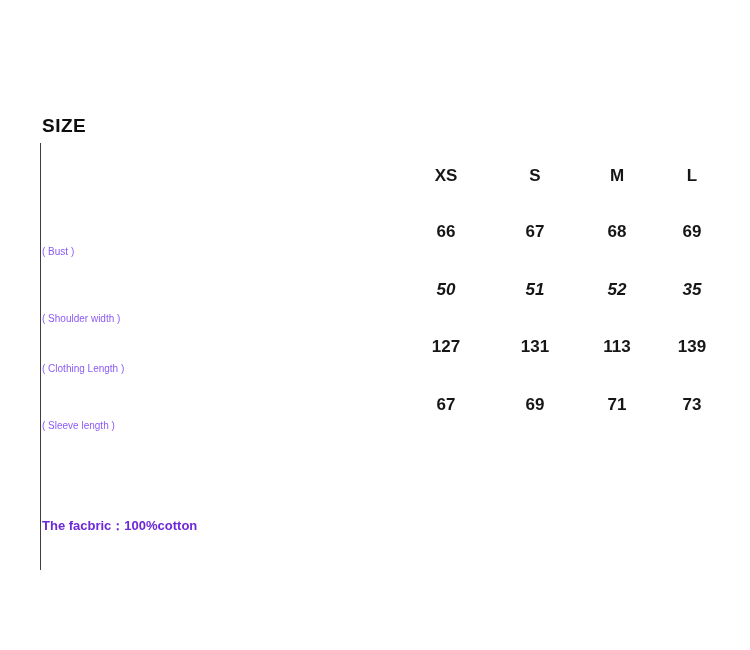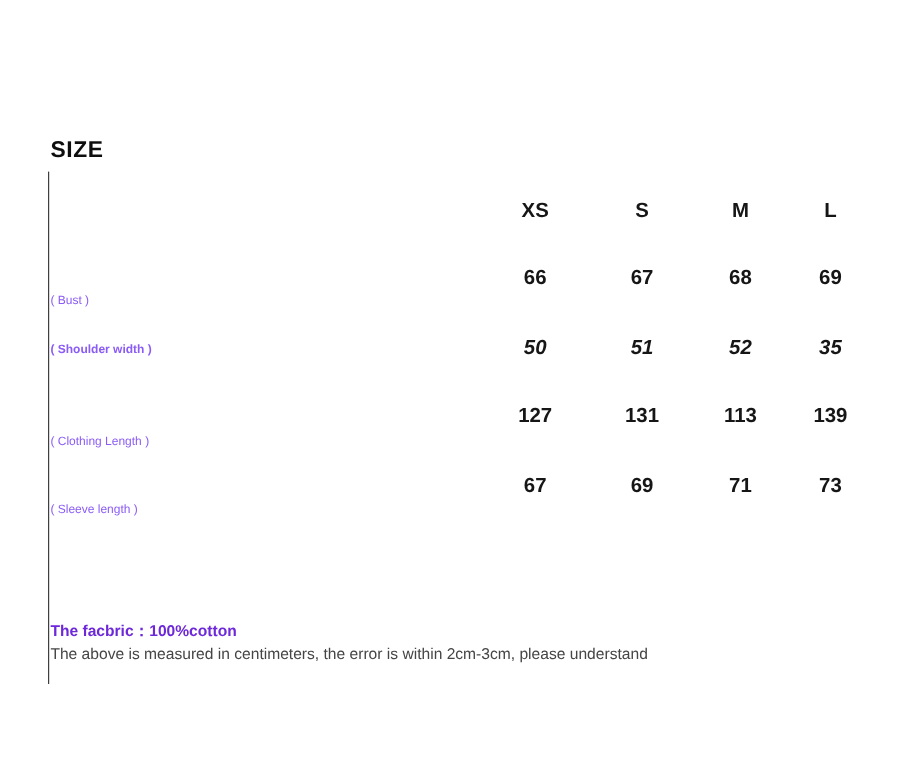--- a/index.html
+++ b/index.html
@@ -55,21 +55,21 @@
   .rowlabel {
     position: absolute;
     left: 42px;
     transform: translateY(-50%);
     font-size: 10px;
     font-weight: 400;
     color: #8b5cf6;
     white-space: nowrap;
   }
   .l1 { top: 251px; }
-  .l2 { top: 292px; font-weight: bold; }
+  .l2 { top: 318px; }
   .l3 { top: 368px; }
   .l4 { top: 425px; }
   .foot1 {
     position: absolute;
     left: 42px;
     top: 526px;
     transform: translateY(-50%);
     font-size: 13px;
     font-weight: 700;
     color: #6d28d9;
@@ -118,15 +118,14 @@
   <div class="cell r3 c3">139</div>
   <div class="rowlabel l3">( Clothing Length )</div>
 
   <div class="cell r4 c0">67</div>
   <div class="cell r4 c1">69</div>
   <div class="cell r4 c2">71</div>
   <div class="cell r4 c3">73</div>
   <div class="rowlabel l4">( Sleeve length  )</div>
 
   <div class="foot1">The facbric：100%cotton</div>
-  <div class="foot2">The above is measured in centimeters, the error is within 2cm-3cm, please understand</div>
 
 </div>
 
 </body></html>

